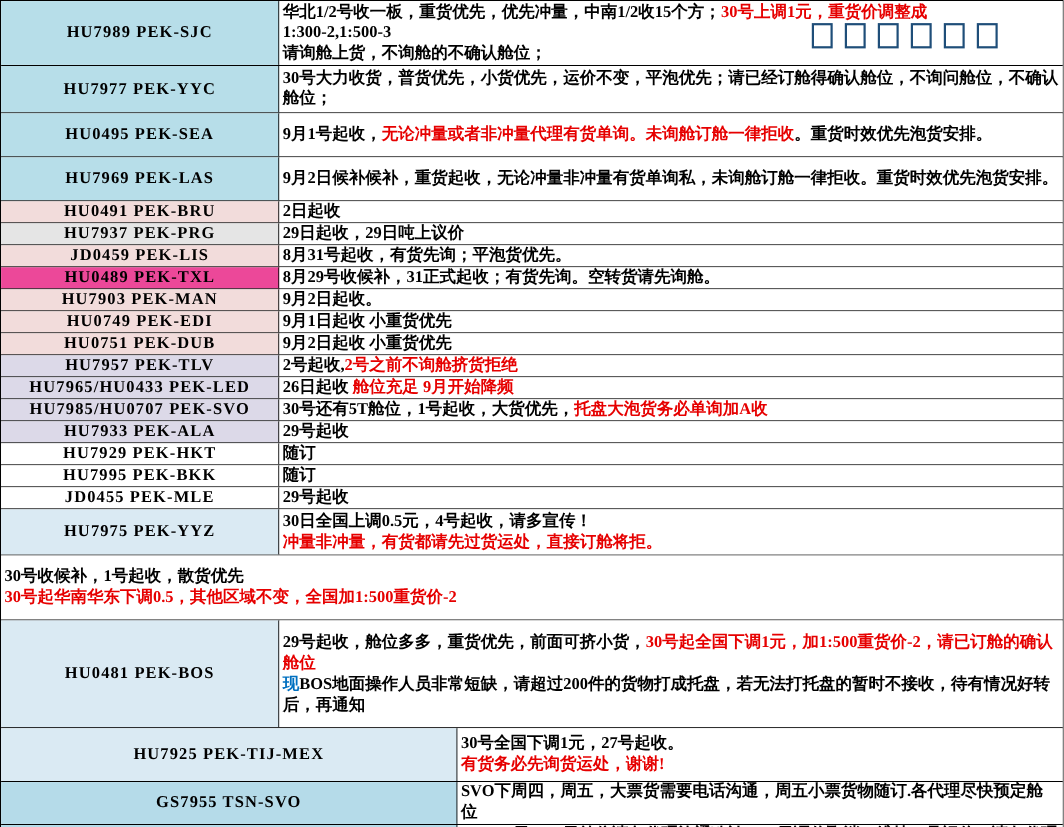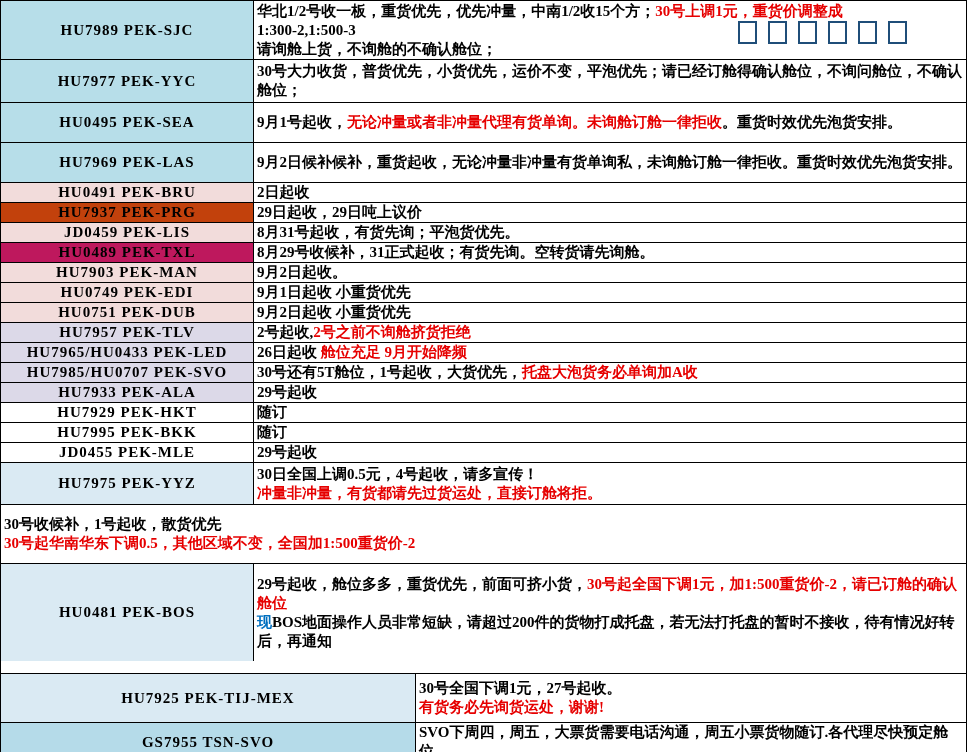--- a/index.html
+++ b/index.html
@@ -32,21 +32,21 @@
     overflow:hidden;
   }
   .line{font-weight:bold;font-size:15px;line-height:19px;min-height:19px;color:#000;}
   
   .row:nth-child(1){min-height:58px;}
   .row:nth-child(2){min-height:42px;}
   .row:nth-child(3),.row:nth-child(4){min-height:39px;}
   .row:nth-child(19){min-height:41px;}
   .row:nth-child(20){min-height:58px;}
   .row:nth-child(21){min-height:97px;}
-  .row:nth-child(22){min-height:48px;margin-top:12px;}
+  .row:nth-child(22){min-height:48px;}
   
   .row:nth-child(n+22) .flight-cell{flex-basis:415px;}
   
   .tofu-strip{position:absolute;left:484px;top:20px;display:flex;gap:11px;}
   .tofu{width:19px;height:23px;box-sizing:border-box;border:2px solid #1f4e79;background:#fff;display:block;}
 </style>
 </head>
 <body>
 
 <div id="rates-table">
@@ -84,33 +84,33 @@
         <div class="line"><span style="color: rgb(0, 0, 0);">9月2日候补候补，重货起收，无论冲量非冲量有货单询私，未询舱订舱一律拒收。重货时效优先泡货安排。</span></div>
       </div>
     </div>
     <div class="row">
       <div class="flight-cell" style="background: rgb(242, 220, 219);">HU0491 PEK-BRU</div>
       <div class="notes-cell">
         <div class="line"><span style="color: rgb(0, 0, 0);">2日起收</span></div>
       </div>
     </div>
     <div class="row">
-      <div class="flight-cell" style="background: #c2410c;">HU7937 PEK-PRG</div>
+      <div class="flight-cell" style="background: #e5e5e5;">HU7937 PEK-PRG</div>
       <div class="notes-cell">
         <div class="line"><span style="color: rgb(0, 0, 0);">29日起收，29日吨上议价</span></div>
       </div>
     </div>
     <div class="row">
       <div class="flight-cell" style="background: rgb(242, 220, 219);">JD0459 PEK-LIS</div>
       <div class="notes-cell">
         <div class="line"><span style="color: rgb(0, 0, 0);">8月31号起收，有货先询；平泡货优先。</span></div>
       </div>
     </div>
     <div class="row">
-      <div class="flight-cell" style="background: #be185d;">HU0489 PEK-TXL</div>
+      <div class="flight-cell" style="background: #ec4899;">HU0489 PEK-TXL</div>
       <div class="notes-cell">
         <div class="line"><span style="color: rgb(0, 0, 0);">8月29号收候补，31正式起收；有货先询。空转货请先询舱。</span></div>
       </div>
     </div>
     <div class="row">
       <div class="flight-cell" style="background: rgb(242, 220, 219);">HU7903 PEK-MAN</div>
       <div class="notes-cell">
         <div class="line"><span style="color: rgb(0, 0, 0); margin-top: 33px;">9月2日起收。</span></div>
       </div>
     </div>

